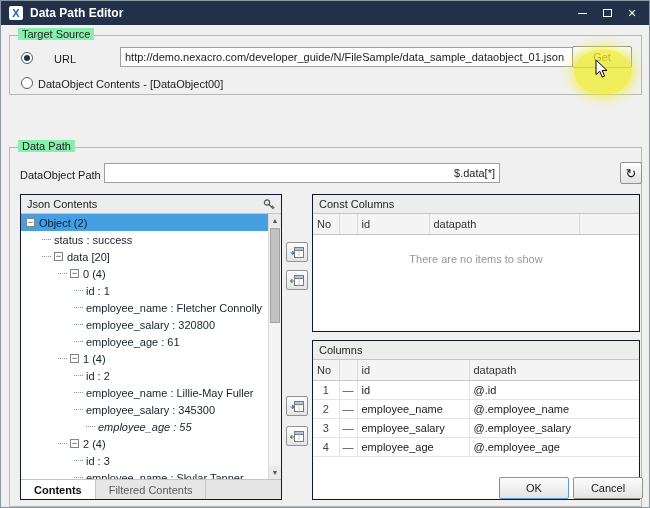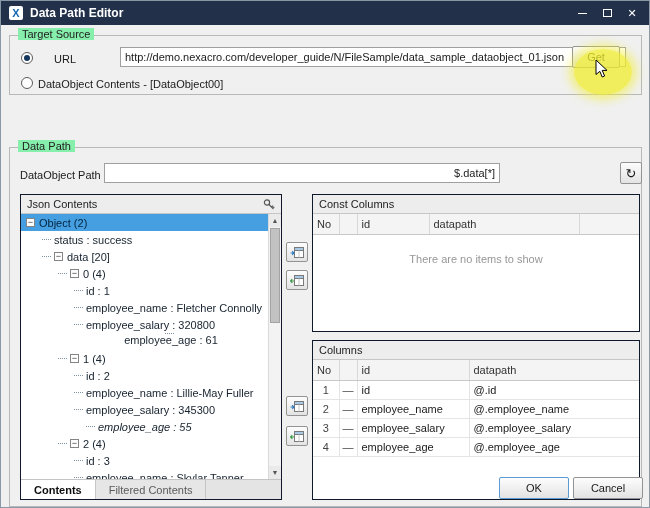--- a/index.html
+++ b/index.html
@@ -35,21 +35,21 @@
   .radio.selected::after { content:""; position:absolute; left:2px; top:2px;
     width:6px; height:6px; border-radius:50%; background:#14365c; }
   .r-url { left:11px; top:16px; }
   .r-do { left:11px; top:41px; }
   .input { position:absolute; border:1px solid #9f9f9f; background:#fff; height:20px;
     font-family:inherit; font-size:11px; padding:0 4px; color:#1a1a1a; }
   .url-input { left:110px; top:11px; width:506px; }
   .path-input { left:94px; top:15px; width:396px;text-align:right; }
   .btn { border:1px solid #939393; background:linear-gradient(#fdfdfd,#e3e3e3);
     border-radius:2px; font-family:inherit; font-size:11px; color:#1a1a1a; padding:0; }
-  .get-btn { position:absolute; left:562px; top:10px; width:48px; height:22px; }
+  .get-btn { position:absolute; left:562px; top:10px; width:60px; height:22px; }
   .refresh-btn { position:absolute; left:610px; top:14px; width:22px; height:22px; font-size:13px; line-height:1; }
   .ok-btn { position:absolute; left:498px; top:476px; width:70px; height:22px; border-color:#5b9bd5; }
   .cancel-btn { position:absolute; left:572px; top:476px; width:70px; height:22px; }
   
   .panel { position:absolute; background:#fff; border:1px solid #0f172a; }
   .panel-header { height:19px; background:#ededed; border-bottom:1px solid #c6c6c6;
     display:flex; align-items:center; padding:0 6px; color:#222; }
   .panel-header .panel-title { flex:1; }
   .json-panel { left:10px; top:46px; width:262px; height:306px; }
   .const-panel { left:302px; top:46px; width:328px; height:138px; }
@@ -163,21 +163,21 @@
             <span>id : 1</span>
           </div>
           <div class="tree-row" style="padding-left: 53px;">
             <span class="dash"></span>
             <span>employee_name : Fletcher Connolly</span>
           </div>
           <div class="tree-row" style="padding-left: 53px;">
             <span class="dash"></span>
             <span>employee_salary : 320800</span>
           </div>
-          <div class="tree-row" style="padding-left: 53px; flex-direction: column;">
+          <div class="tree-row" style="padding-left: 53px;">
             <span class="dash"></span>
             <span>employee_age : 61</span>
           </div>
           <div class="tree-row" style="padding-left: 37px;">
             <span class="dash"></span>
             <span class="expander">−</span>
             <span>1 (4)</span>
           </div>
           <div class="tree-row" style="padding-left: 53px;">
             <span class="dash"></span>

